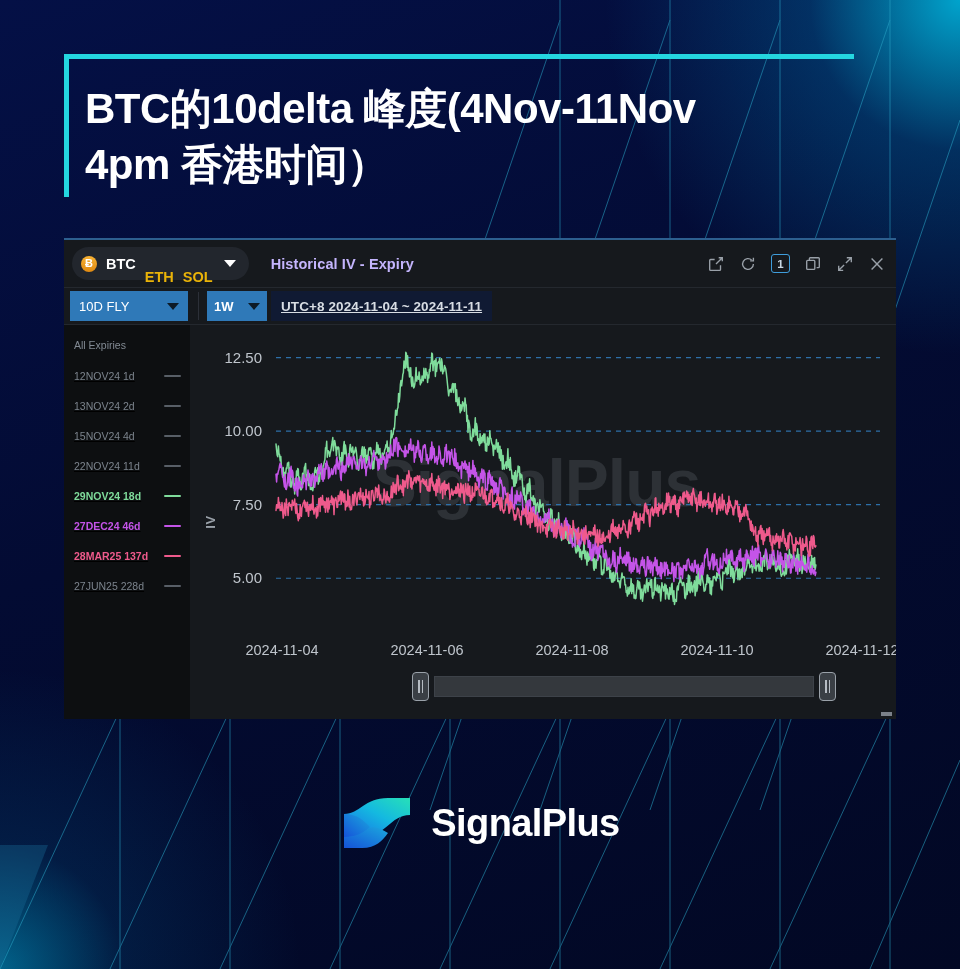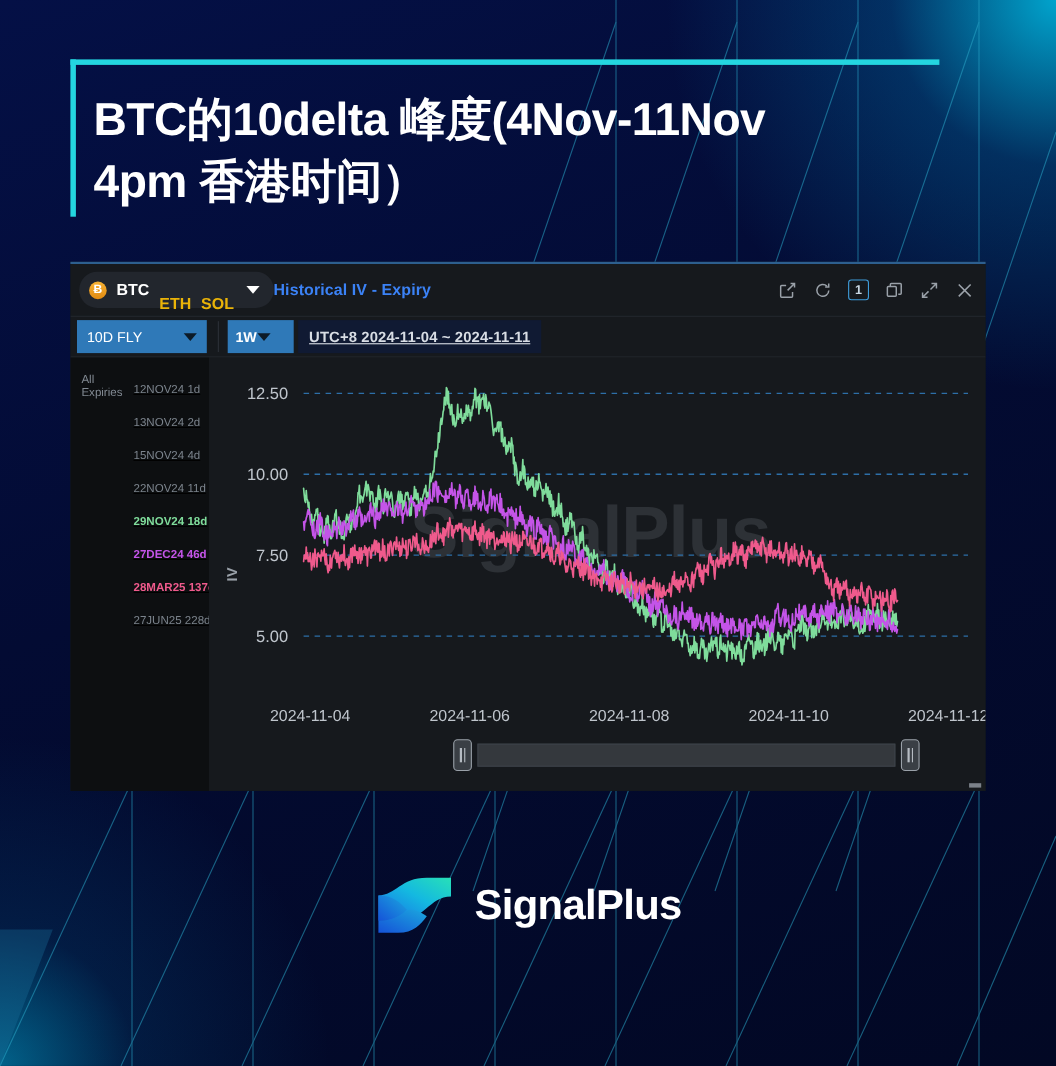--- a/index.html
+++ b/index.html
@@ -61,22 +61,22 @@
     line-height: 1;
   }
   .asset-on { color: #ffffff; font-size: 14.5px; font-weight: 700; }
   .asset-off { color: #eab308; font-size: 14.5px; font-weight: 700; margin-top: 26px; }
   .caret-dn {
     width: 0; height: 0; border-left: 6px solid transparent;
     border-right: 6px solid transparent; border-top: 7px solid #ffffff;
     margin-left: 2px;
   }
   #panel-title {
-    color: #3b82f6; font-size: 14.5px; font-weight: 700;
-    margin-left: 0; letter-spacing: 0.1px;
+    color: #c4b5fd; font-size: 14.5px; font-weight: 700;
+    margin-left: 22px; letter-spacing: 0.1px;
   }
   #header-icons { margin-left: auto; display: flex; align-items: center; gap: 14px; }
   .hicon { width: 18px; height: 18px; display: block; }
   #badge-one {
     width: 19px; height: 19px; border: 1.6px solid #3f9ddb; border-radius: 3px;
     color: #c8d6e2; font-size: 11.5px; font-weight: 700;
     display: flex; align-items: center; justify-content: center;
   }
 
   #panel-controls {
@@ -90,35 +90,35 @@
     justify-content: space-between; padding: 0 9px;
   }
   #fly-select span { color: #ffffff; font-size: 13px; font-weight: 400; }
   .caret-dk {
     width: 0; height: 0; border-left: 6px solid transparent;
     border-right: 6px solid transparent; border-top: 7px solid #0c1a27;
   }
   #ctl-divider { width: 1px; background: #2c3038; margin: 4px 8px 4px 10px; }
   #tf-select {
     width: 60px; margin: 3px 0; background: #2f79b8;
-    display: flex; align-items: center; padding: 0 7px;
+    display: flex; align-items: center; justify-content: space-between; padding: 0 7px;
   }
   #tf-select span { color: #ffffff; font-size: 13px; font-weight: 700; }
   #range-label {
     display: flex; align-items: center; margin: 3px 0 3px 4px;
     padding: 0 10px; background: #101a33;
     color: #d8dde4; font-size: 13.5px; font-weight: 700; letter-spacing: 0.1px; text-decoration: underline;
   }
 
   #panel-body { display: flex; height: 394px; }
 
   
   #expiry-list {
     width: 126px; background: #0d0f11; padding: 14px 0 0 0;
-    display: flex; flex-direction: row;
+    display: flex; flex-direction: column;
   }
   #all-expiries { color: #828a93; font-size: 10.5px; padding: 0 0 10px 10px; }
   .exp-row {
     display: flex; align-items: center; justify-content: space-between;
     padding: 0 9px 0 10px; height: 30px; text-decoration: underline;
   }
   .exp-label { font-size: 10.5px; white-space: nowrap; }
   .exp-row.off .exp-label { color: #7c848d; font-weight: 400; }
   .exp-row.on .exp-label { font-weight: 700; }
   .exp-dash { width: 17px; height: 2.5px; border-radius: 1px; flex: none; }

